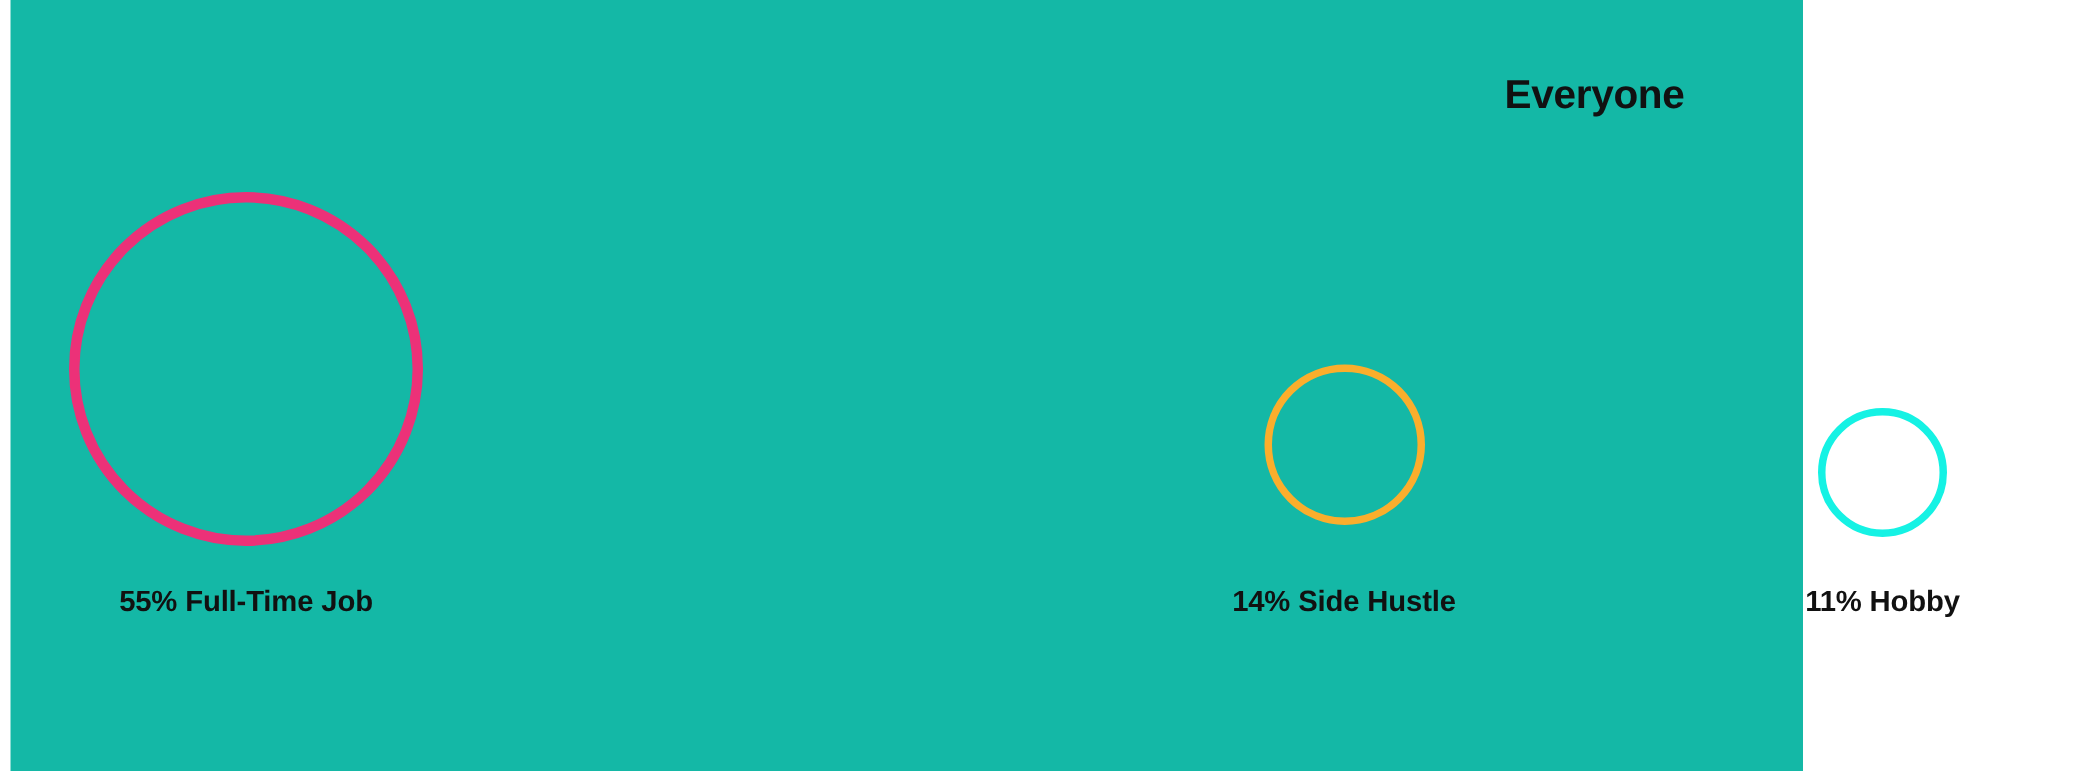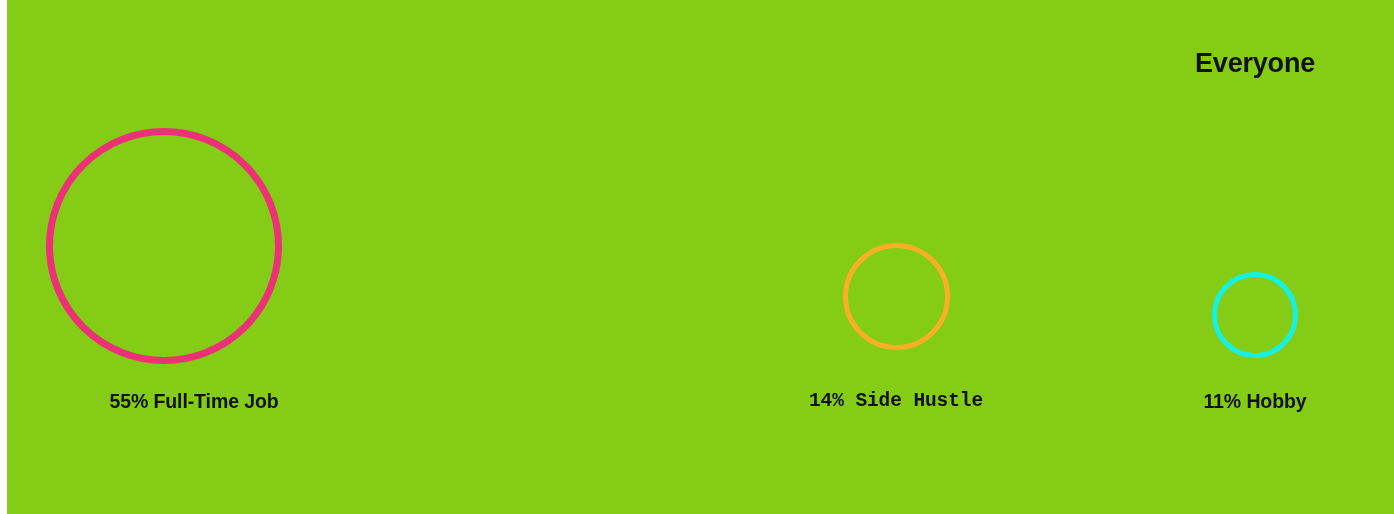--- a/index.html
+++ b/index.html
@@ -9,23 +9,23 @@
   }
   body {
     width: 1394px;
     height: 514px;
     background: #ffffff;
     font-family: "Liberation Sans", sans-serif;
     overflow: hidden;
   }
   #chart-root {
     position: relative;
-    width: 1394px;
+    width: 1202px;
     height: 514px;
-    background: #84cc16;
+    background: #14b8a6;
     box-sizing: border-box;
   }
   
   .left-edge-strip {
     position: absolute;
     left: 0;
     top: 0;
     width: 7px;
     height: 514px;
     background: #FFFFFF;
@@ -76,25 +76,25 @@
 </head>
 <body>
 
 <div id="chart-root">
 
   <div class="left-edge-strip"></div>
 
   <div class="chart-title">Everyone</div>
 
   <div class="bubbles-layer" id="bubbles-layer">
-      <div class="bubble-group" style="left: -1px; width: 330px; padding-left: 20px;">
+      <div class="bubble-group" style="left: -1px; width: 330px;">
         <div class="bubble-ring" style="width: 236px; height: 236px; left: 47px; top: 128px; border-width: 7px; border-color: rgb(236, 49, 120);"></div>
         <div class="bubble-label">55% Full-Time Job</div>
       </div>
-      <div class="bubble-group" style="left: 731px; width: 330px; font-family: Liberation Mono, monospace;">
+      <div class="bubble-group" style="left: 731px; width: 330px;">
         <div class="bubble-ring" style="width: 107px; height: 107px; left: 111.5px; top: 242.5px; border-width: 5.5px; border-color: rgb(251, 174, 44);"></div>
         <div class="bubble-label">14% Side Hustle</div>
       </div>
       <div class="bubble-group" style="left: 1090px; width: 330px;">
         <div class="bubble-ring" style="width: 86px; height: 86px; left: 122px; top: 272px; border-width: 5px; border-color: rgb(21, 242, 228);"></div>
         <div class="bubble-label">11% Hobby</div>
       </div>
     </div>
 
 </div>

